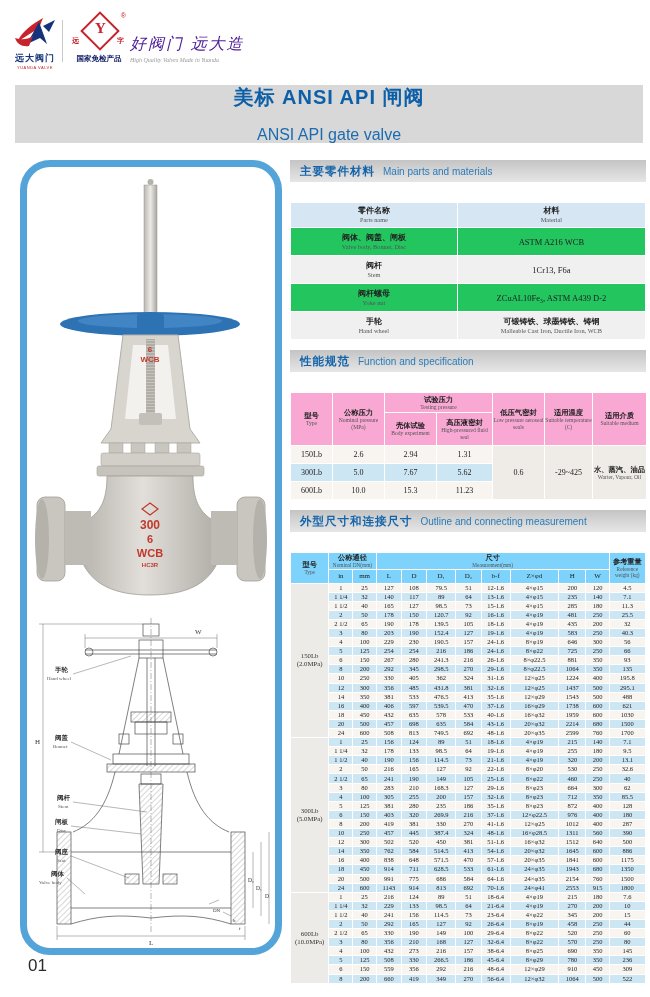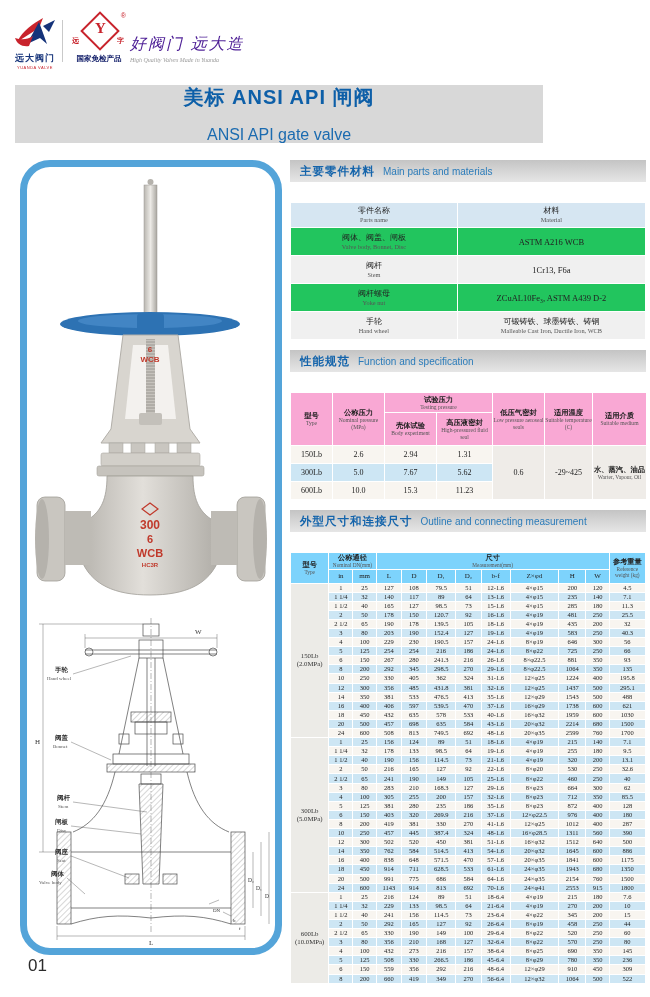--- a/index.html
+++ b/index.html
@@ -18,21 +18,21 @@
   .diamond-y{position:absolute;left:16px;top:8px;width:29px;height:24px;color:#c8232c;font-size:15px;font-weight:bold;text-align:center;font-family:"Liberation Serif",serif;}
   .reg{position:absolute;right:2px;top:0;color:#c8232c;font-size:7px;}
   .dchar-l{position:absolute;left:2px;top:24px;color:#c8232c;font-size:7px;font-weight:bold;}
   .dchar-r{position:absolute;right:4px;top:24px;color:#c8232c;font-size:7px;font-weight:bold;}
   .badge .sub{font-size:7.5px;font-weight:bold;color:#15216b;margin-top:2px;white-space:nowrap;}
   .slogan{position:absolute;left:130px;top:34px;width:150px;}
   .slogan .cn{font-family:Liberation Sans, sans-serif;font-style:italic;font-size:16px;color:#4c1d95;letter-spacing:2px;white-space:nowrap;}
   .slogan .en{font-family:"Liberation Serif",serif;font-style:italic;font-size:6px;color:#9a9a9a;margin-top:2px;white-space:nowrap;}
 
   
-  .title-bar{position:absolute;left:15px;top:85px;width:528px;height:58px;background:#d8d8d8;
+  .title-bar{position:absolute;left:15px;top:85px;width:628px;height:58px;background:#d8d8d8;
              display:flex;flex-direction:column;align-items:center;justify-content:center;}
   .title-bar .cn{font-size:20px;font-weight:bold;color:#0d5fa8;letter-spacing:1px;}
   .title-bar .en{font-size:16px;color:#1b6bb0;margin-top:15px;}
 
   
   .panel{position:absolute;left:20px;top:160px;width:248px;height:781px;background:#fff;
          border:7px solid #54a4d9;border-radius:30px;overflow:hidden;}
 
   
   .rcol{position:absolute;left:290px;top:160px;width:356px;}
@@ -43,21 +43,21 @@
 
   table{width:100%;border-collapse:collapse;table-layout:fixed;}
   td,th{border:1px solid #ffffff;text-align:center;vertical-align:middle;padding:0;font-weight:normal;}
 
   
   .mat-table{margin-bottom:10px;}
   .mat-table th{background:#d6e6f2;height:24px;}
   .mat-table td{background:#22c55e;}
   .mat-table tr:nth-child(odd) td{background:#f0f0f0;}
   .mat-table td.c1{border-right:1px dashed #fff;}
-  .lbl-cn{font-size:8px;font-weight:normal;color:#222;line-height:10px;}
+  .lbl-cn{font-size:8px;font-weight:bold;color:#222;line-height:10px;}
   .lbl-en{font-size:6.3px;color:#555;font-family:"Liberation Serif",serif;line-height:8px;}
   .mat-val{font-size:8.5px;color:#222;font-family:"Liberation Serif",serif;line-height:10px;}
   .mat-table td{height:27px;}
 
   
   .spec-table{margin-bottom:10px;}
   .spec-table th{background:#f9a8d4;}
   .spec-table .h1{height:20px;}
   .spec-table .h2 th{height:32px;}
   .spec-table td{height:17px;font-family:"Liberation Serif",serif;font-size:8px;color:#222;}

